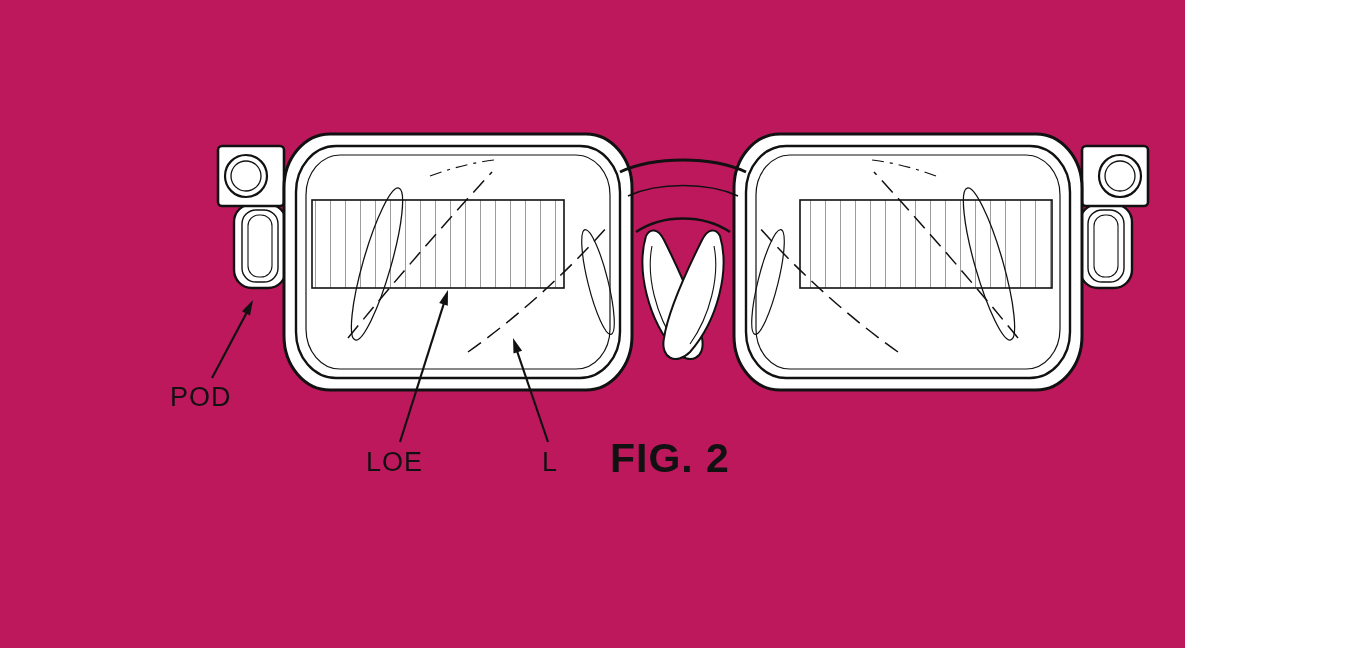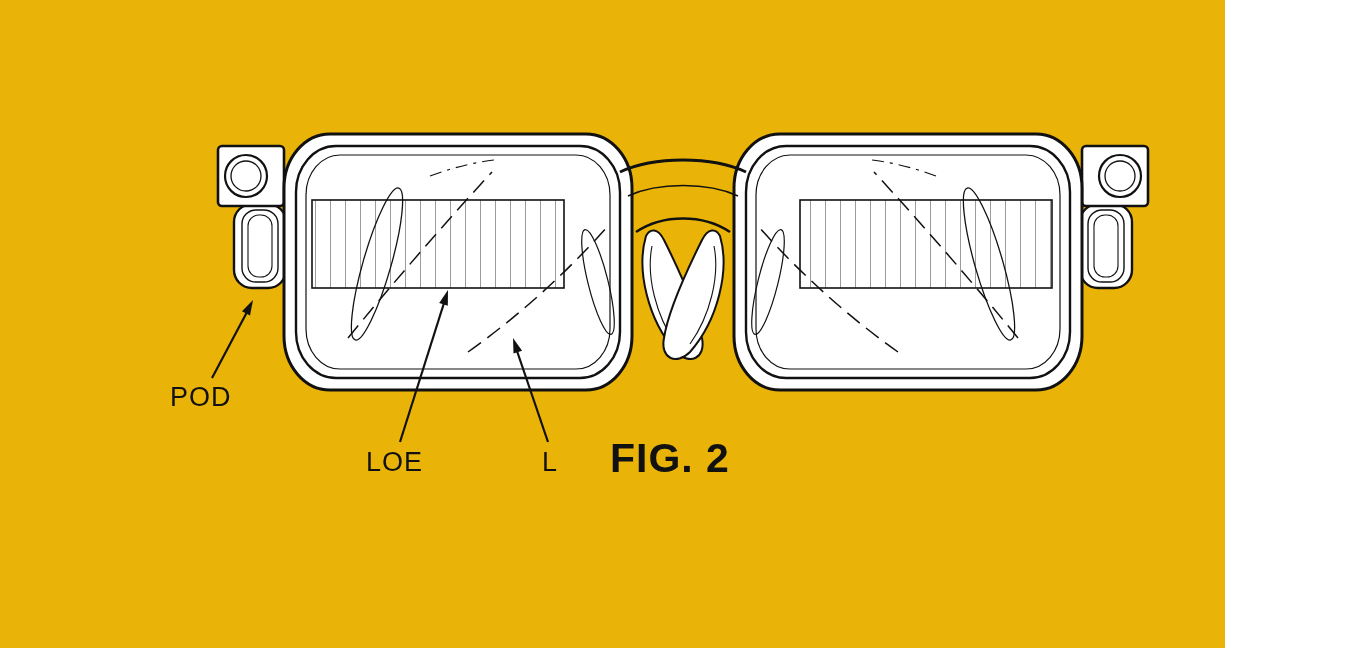--- a/index.html
+++ b/index.html
@@ -4,24 +4,23 @@
 <style>
   html, body {
     margin: 0;
     padding: 0;
     background: #ffffff;
   }
   .canvas {
     position: relative;
     width: 1185px;
     height: 648px;
-    background: #eab308;
+    background: #be185d;
     overflow: hidden;
     font-family: "Liberation Sans", sans-serif;
-    padding-left: 40px;
   }
   svg {
     position: absolute;
     inset: 0;
     display: block;
   }
   .line   { stroke: #111; fill: none; }
   .filled { stroke: #111; fill: #fff; }
   .label-text {
     font-family: "Liberation Sans", sans-serif;

